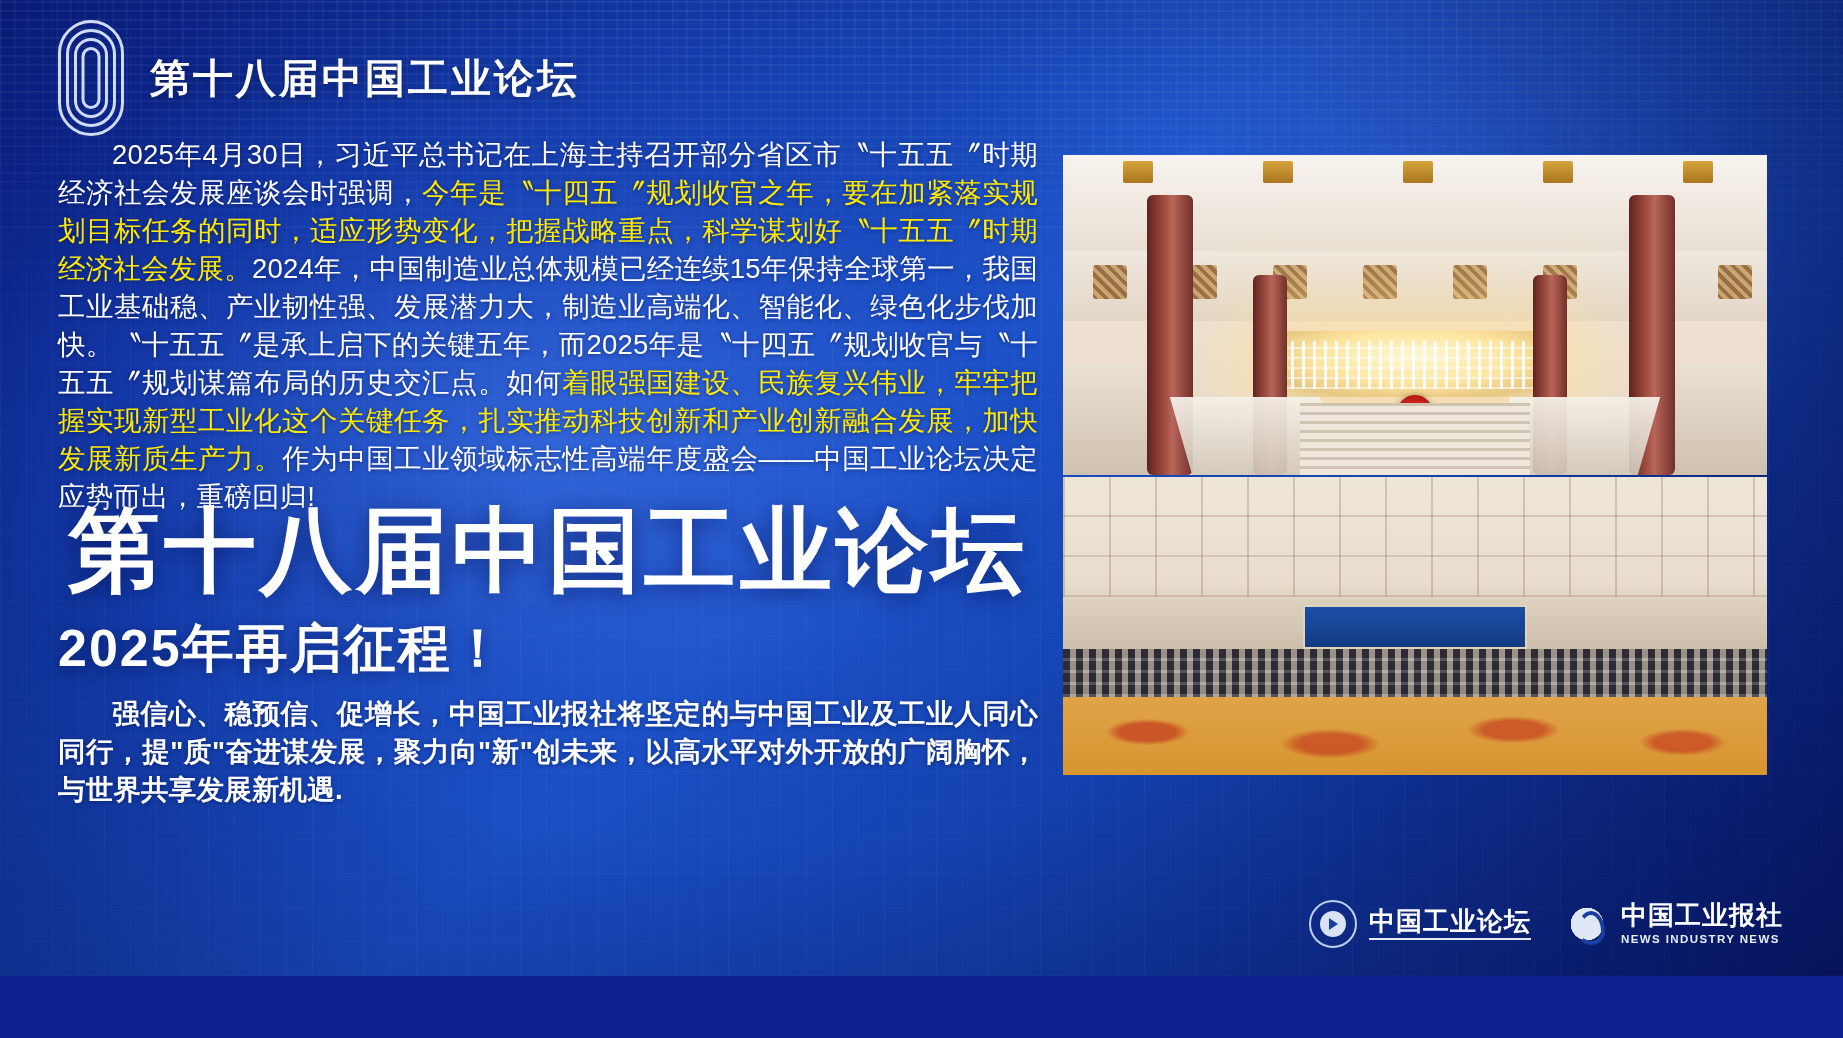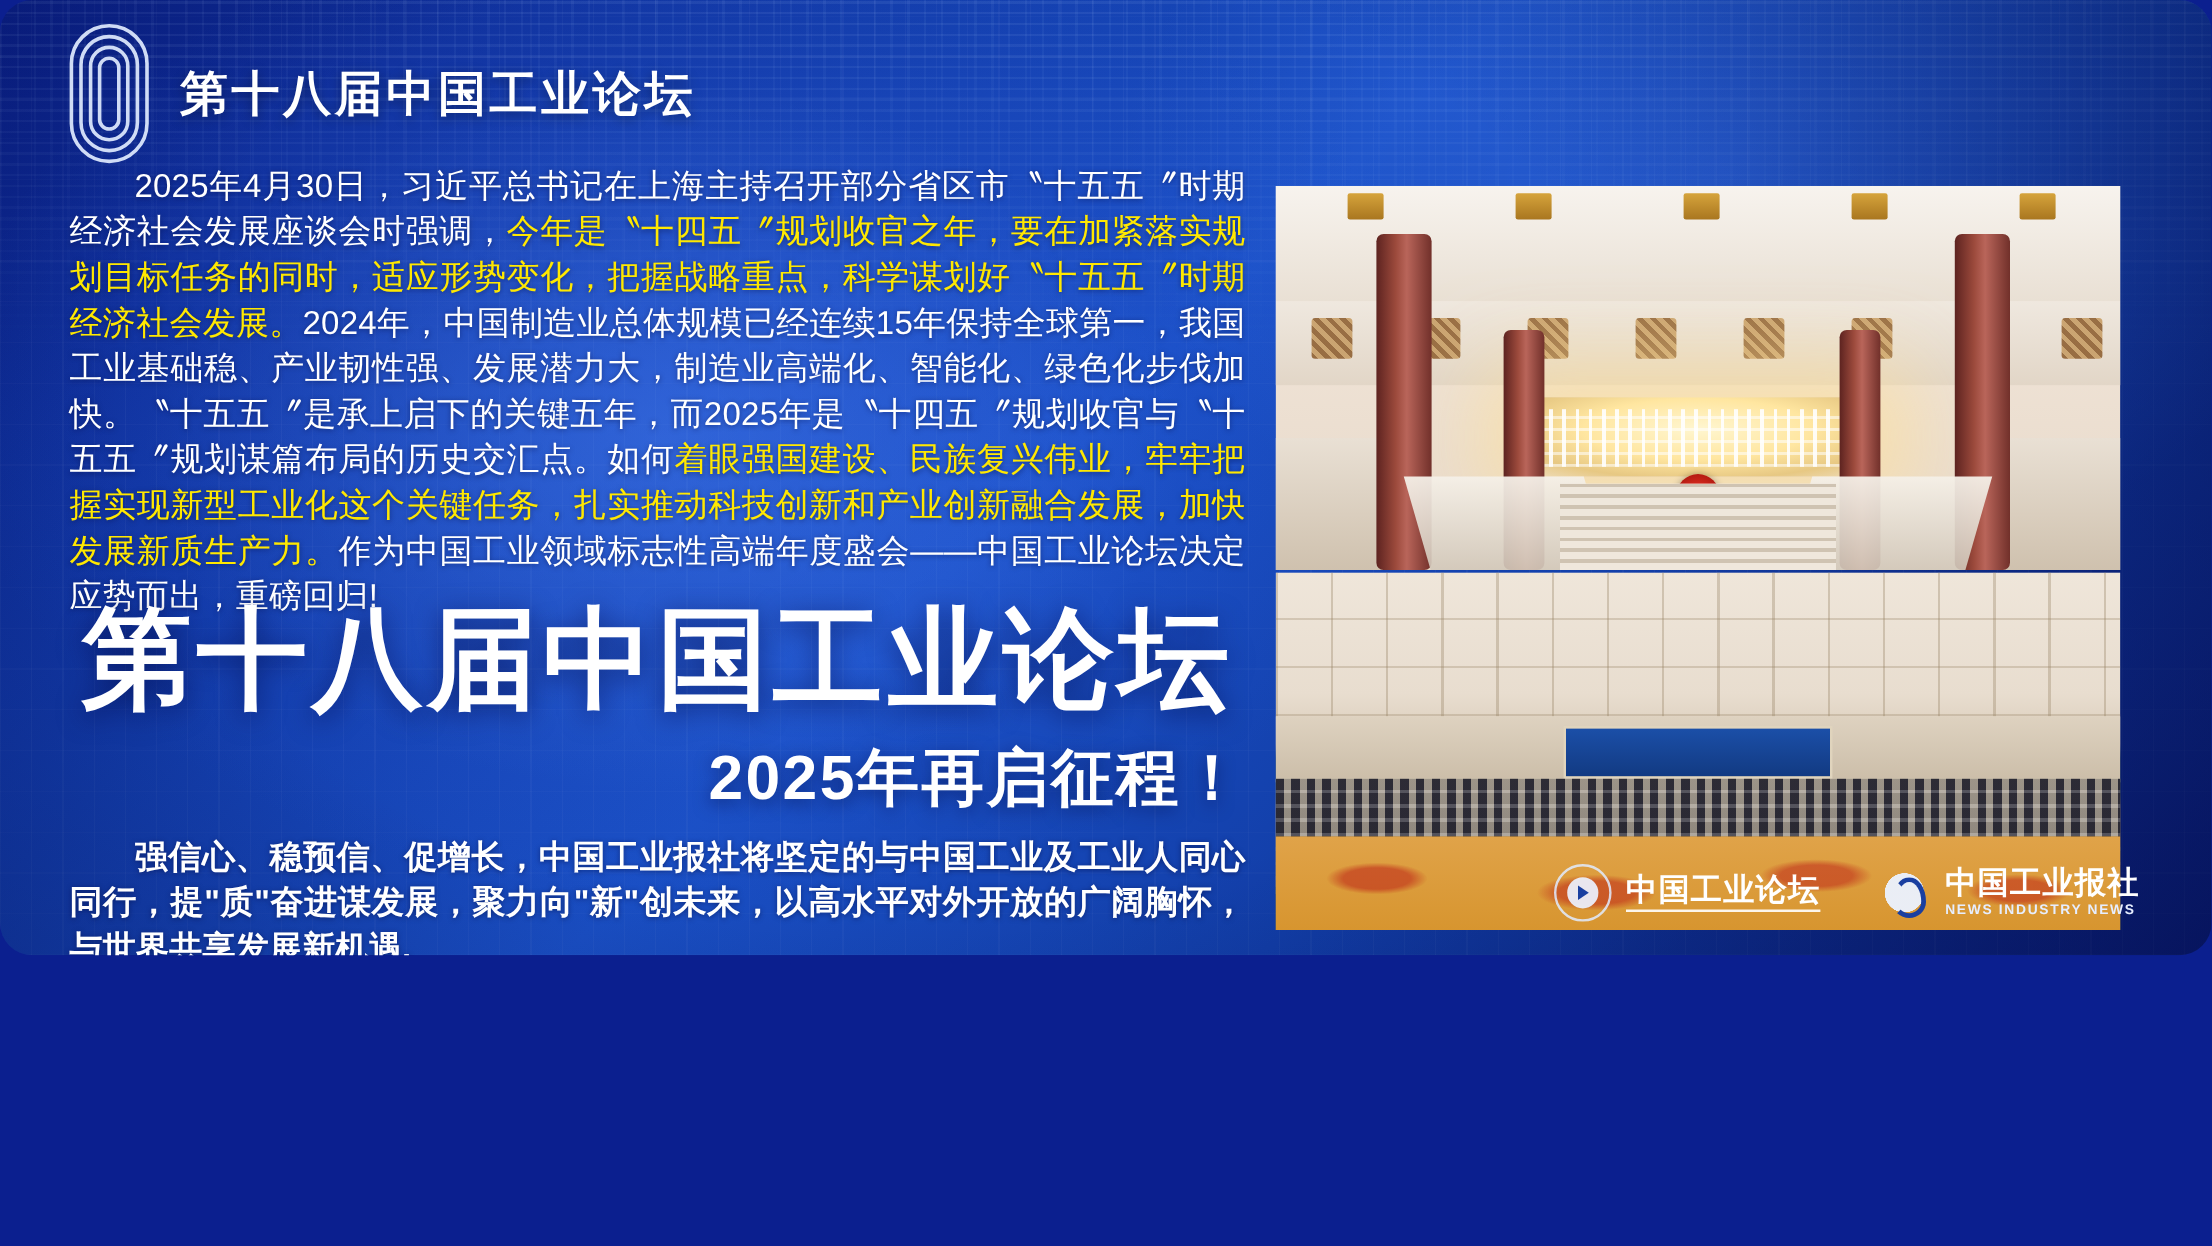--- a/index.html
+++ b/index.html
@@ -2,26 +2,25 @@
 <html><head>
 <meta charset="utf-8">
 <style>
   html,body{margin:0;padding:0;}
   body{
     width:1843px;height:1038px;overflow:hidden;
     font-family:"Liberation Sans","DejaVu Sans",sans-serif;
     background:#0b1f8f;
   }
   .poster{
-    position:relative;width:1843px;height:796px;overflow:hidden;
+    position:relative;width:1843px;height:976px;overflow:hidden;
     background:
       radial-gradient(ellipse 900px 600px at 32% 42%, rgba(40,90,220,.55) 0%, rgba(20,50,170,0) 70%),
       radial-gradient(ellipse 700px 500px at 78% 18%, rgba(70,130,255,.35) 0%, rgba(20,50,170,0) 72%),
       linear-gradient(135deg,#0a1f86 0%,#123ba8 28%,#1a4fc4 48%,#123ea8 70%,#0a1c74 100%);
-    border-radius: 27px;
   }
   
   .tex{position:absolute;inset:0;pointer-events:none;}
   .tex.lines{
     background-image:
       repeating-linear-gradient(90deg, rgba(255,255,255,.045) 0 1px, rgba(0,0,0,0) 1px 26px),
       repeating-linear-gradient(0deg, rgba(255,255,255,.028) 0 1px, rgba(0,0,0,0) 1px 34px);
     opacity:.8;
   }
   .tex.diag{
@@ -81,21 +80,21 @@
     color:#ffffff;font-size:44px;font-weight:700;letter-spacing:6px;
     text-shadow:0 3px 12px rgba(0,8,60,.5);
   }
   .tagline .gap{display:inline-block;width:46px;}
   .main-title{
     position:absolute;left:58px;top:498px;width:980px;text-align:center;
     color:#ffffff;font-size:92px;font-weight:700;letter-spacing:4px;line-height:104px;
     text-shadow:0 4px 22px rgba(0,6,60,.55);
   }
   .sub-title{
-    position:absolute;left:58px;top:614px;width:980px;text-align:right;
+    position:absolute;left:58px;top:614px;width:980px;text-align:left;
     color:#ffffff;font-size:52px;font-weight:700;letter-spacing:2px;
     text-shadow:0 3px 14px rgba(0,8,60,.5);
   }
   .outro{
     position:absolute;left:58px;top:695px;width:980px;
     color:#ffffff;font-size:27.5px;line-height:38px;font-weight:700;
     text-align:justify;letter-spacing:.2px;
     text-shadow:0 1px 4px rgba(0,10,60,.5);
   }
   .outro .ind{display:inline-block;width:54px;}
@@ -154,21 +153,21 @@
   .conf .carpet{position:absolute;left:0;bottom:0;width:100%;height:78px;
       background:linear-gradient(180deg,#e0a349,#d7952f);}
   .conf .carpet::after{content:"";position:absolute;inset:0;opacity:.8;
       background-image:
         radial-gradient(ellipse 70px 22px at 12% 45%, rgba(190,40,25,.75) 0 40%, rgba(0,0,0,0) 60%),
         radial-gradient(ellipse 80px 24px at 38% 60%, rgba(190,40,25,.7) 0 40%, rgba(0,0,0,0) 62%),
         radial-gradient(ellipse 75px 22px at 64% 42%, rgba(190,40,25,.7) 0 40%, rgba(0,0,0,0) 62%),
         radial-gradient(ellipse 70px 22px at 88% 58%, rgba(190,40,25,.7) 0 40%, rgba(0,0,0,0) 62%);}
 
   
-  .footer{position:absolute;right:60px;bottom:28px;display:flex;align-items:center;gap:48px;}
+  .footer{position:absolute;right:60px;bottom:28px;display:flex;align-items:center;gap:34px;}
   .flogo{display:flex;align-items:center;gap:12px;}
   .fmark{width:44px;height:44px;border-radius:50%;border:2px solid rgba(225,235,255,.85);
     position:relative;flex:none;display:flex;align-items:center;justify-content:center;}
   .fmark::after{content:"";position:absolute;width:26px;height:26px;border-radius:50%;
     background:rgba(235,242,255,.92);}
   .fmark .tri{position:absolute;z-index:2;width:0;height:0;border-left:9px solid #1a3fa0;
     border-top:6px solid transparent;border-bottom:6px solid transparent;}
   .fmark2{width:44px;height:44px;border-radius:50%;position:relative;flex:none;
     background:radial-gradient(circle at 50% 50%, rgba(235,242,255,.95) 0 52%, rgba(235,242,255,0) 53%);}
   .fmark2::before{content:"";position:absolute;left:12px;top:9px;width:20px;height:26px;

